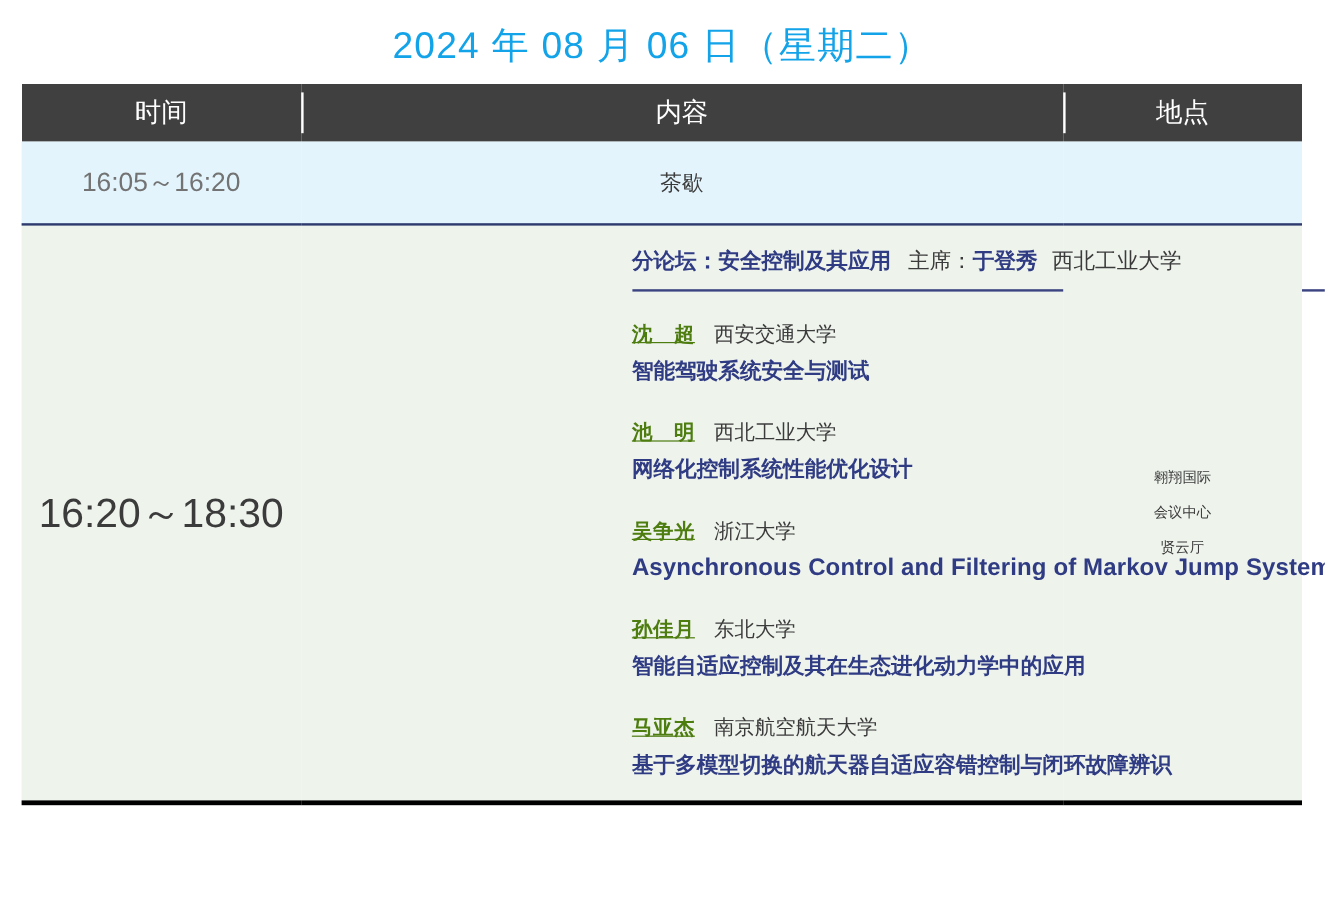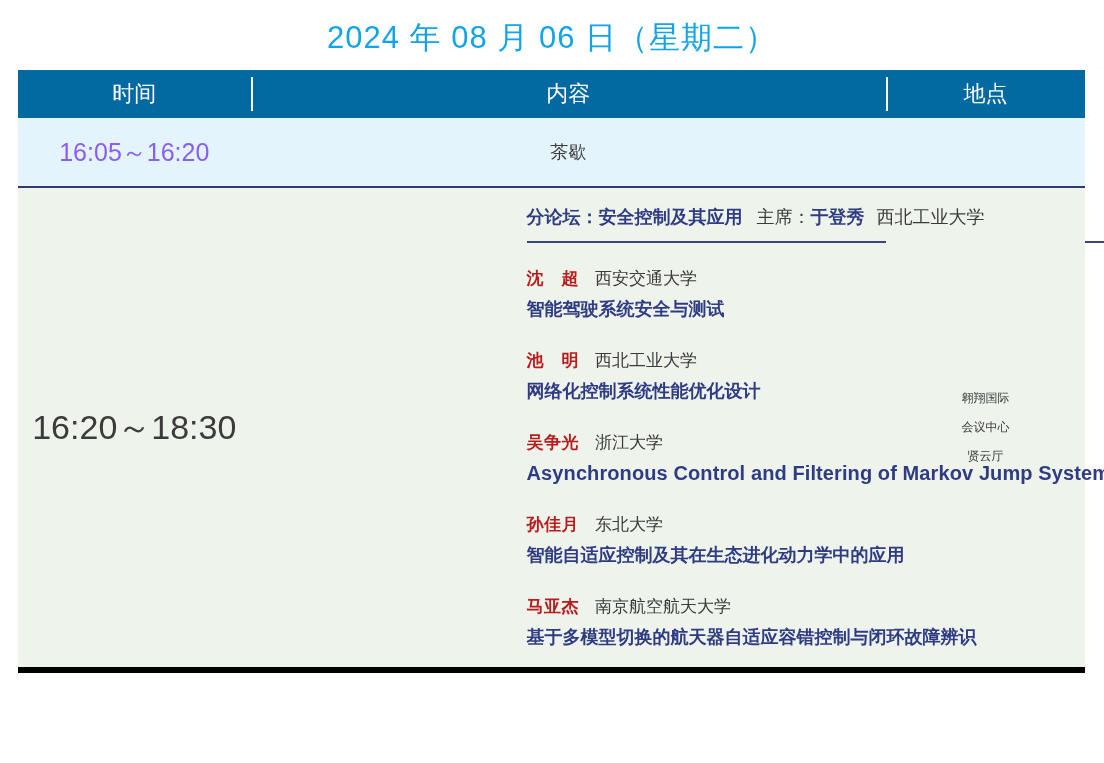--- a/index.html
+++ b/index.html
@@ -41,21 +41,21 @@
     position: absolute;
     left: 18px;
     top: 70px;
     width: 1067px;
     border-collapse: collapse;
     table-layout: fixed;
   }
 
   
   .thead-row {
-    background: #0369a1;
+    background: #404040;
     height: 48px;
     margin-top: 12px;
   }
   .thead-row th {
     color: #ffffff;
     font-size: 22px;
     font-weight: 400;
     text-align: center;
     vertical-align: middle;
     padding: 0;
@@ -77,35 +77,35 @@
   }
 
   
   .row-break td {
     background: #e3f4fc;
     border-bottom: 2px solid #2e3a6e;
     padding: 0;
     vertical-align: middle;
   }
   .row-break .cell-time {
-    font-size: 25px;
-    color: #8b5cf6;
+    font-size: 22px;
+    color: #737373;
     text-align: center;
     height: 68px;
   }
   .row-break .cell-content {
     font-size: 18px;
     color: #3b3b3b;
     text-align: center;
   }
   .row-break .cell-place { }
 
   .row-session td {
     background: #eef3ec;
-    border-bottom: 6px solid #000000;
+    border-bottom: 4px solid #000000;
     padding: 0;
     vertical-align: middle;
   }
   .row-session .cell-time {
     font-size: 34px;
     color: #3b3b3b;
     text-align: center;
   }
   .row-session .cell-place {
     font-size: 12px;
@@ -160,22 +160,23 @@
     padding-top: 23px;
   }
   .talk-meta {
     font-size: 17px;
     line-height: 25px;
     color: #3b3b3b;
     white-space: nowrap;
   }
   .talk-speaker {
     font-weight: bold;
-    color: #b91c1c;
+    color: #4d7c0f;
     letter-spacing: 0.5px;
+    text-decoration: underline;
   }
   .talk-affil {
     color: #3b3b3b;
     font-weight: 400;
     margin-left: 16px;
   }
   .talk-title {
     font-size: 18px;
     font-weight: bold;
     color: #2f3b83;

